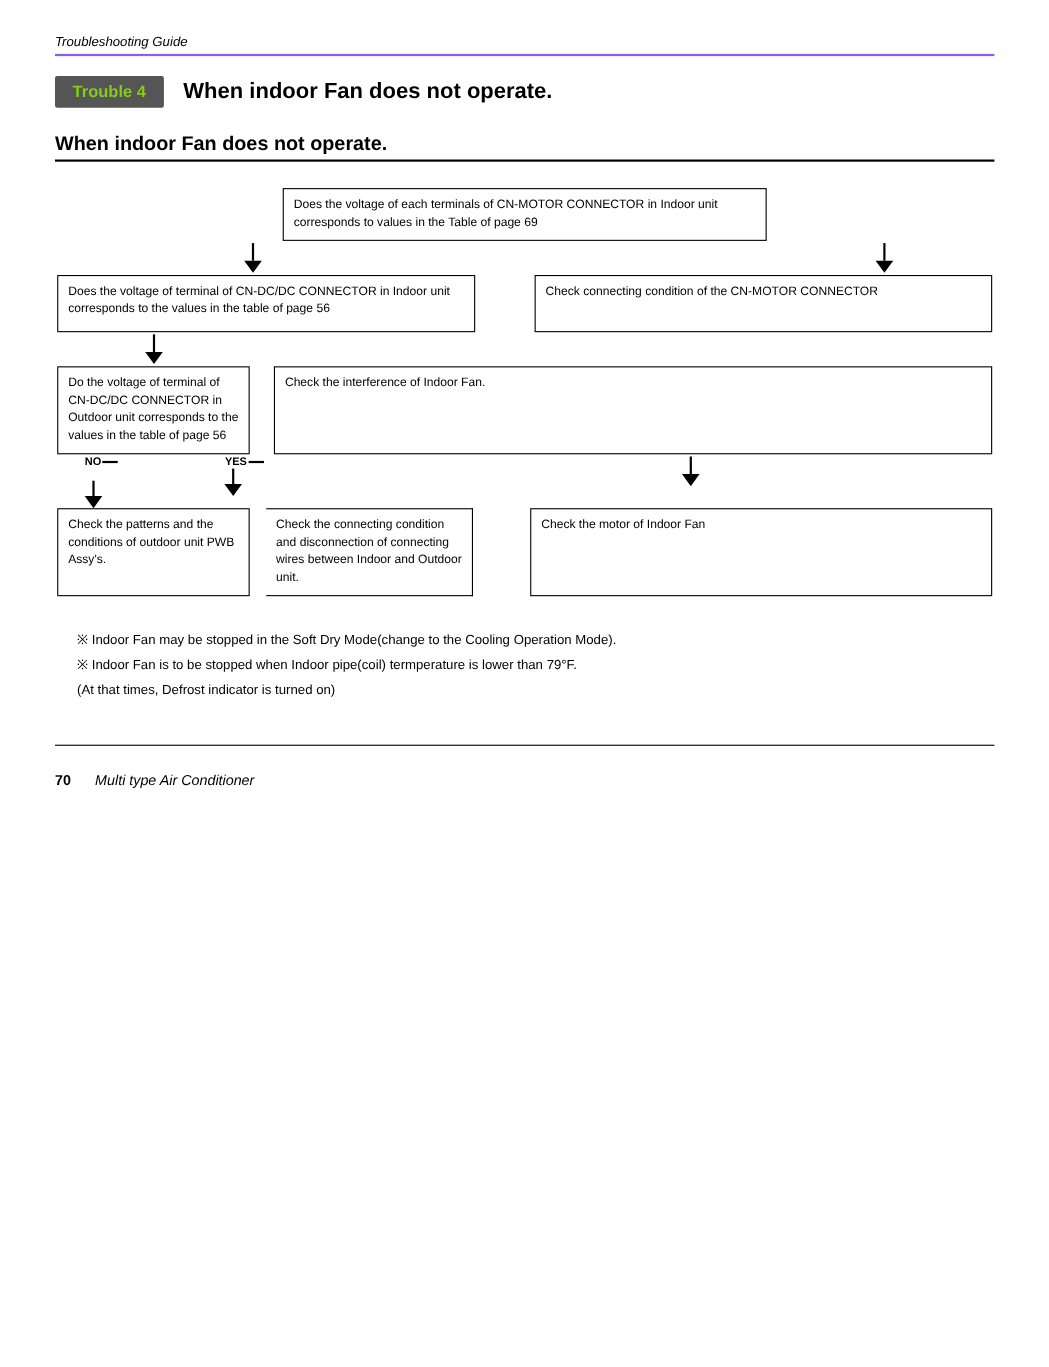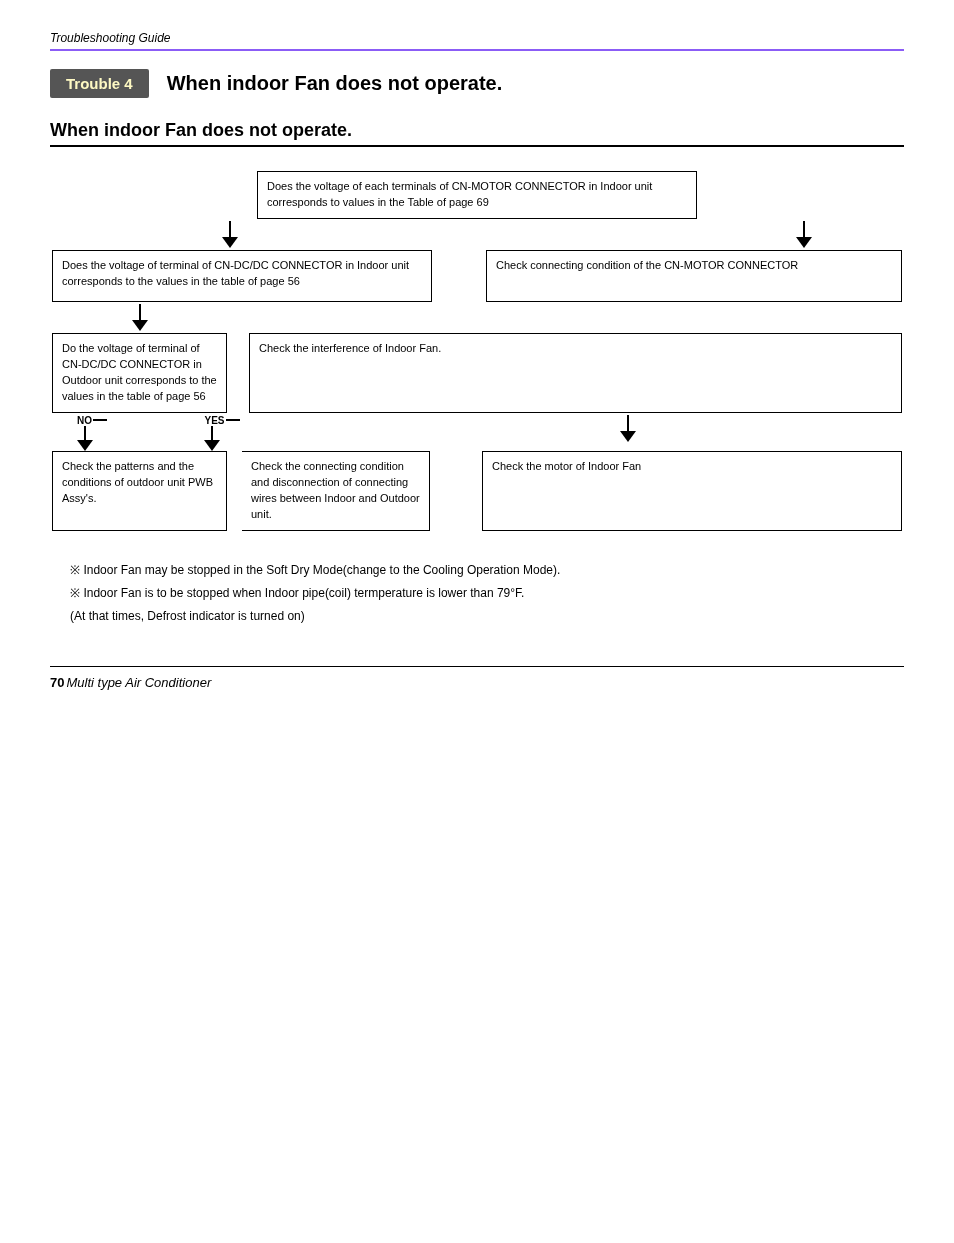--- a/index.html
+++ b/index.html
@@ -24,21 +24,21 @@
       font-style: italic;
       font-size: 12px;
     }
     .trouble-banner {
       display: flex;
       align-items: center;
       margin-bottom: 22px;
     }
     .trouble-badge {
       background: #555;
-      color: #fef9c3;
+      color: #84cc16;
       font-weight: bold;
       font-size: 15px;
       padding: 6px 16px;
       margin-right: 18px;
       border-radius: 2px;
     }
     .trouble-subtitle {
       font-size: 20px;
       font-weight: bold;
     }
@@ -49,25 +49,25 @@
       border-bottom: 2px solid #000;
       padding-bottom: 4px;
     }
     .note-text {
       font-size: 12px;
       line-height: 1.6;
       margin-bottom: 4px;
     }
     .footer-line {
       border-top: 1px solid #000;
-      padding-top: 8px;
+      padding-top: 24px;
       margin-top: 40px;
       display: flex;
       align-items: flex-end;
-      gap: 2px;
+      gap: 22px;
     }
     .footer-page {
       font-weight: bold;
       font-size: 13px;
     }
     .footer-doc {
       font-style: italic;
       font-size: 13px;
     }
 
@@ -163,21 +163,21 @@
       <div class="fc-box" style="width:175px; min-height:80px;">Do the voltage of terminal of CN-DC/DC CONNECTOR in Outdoor unit corresponds to the values in the table of page 56</div>
 
       <div style="width:22px;"></div>
 
       <div class="fc-box" style="flex:1; min-height:80px;">Check the interference of Indoor Fan.</div>
     </div>
 
     <div style="display:flex; margin:0;">
 
       <div style="width:80px; display:flex; justify-content:center; align-items:flex-start;">
-        <div style="display:flex; flex-direction:column; align-items:flex-start; padding-top:2px;">
+        <div style="display:flex; flex-direction:column; align-items:flex-start; padding-top:2px;gap:11px;">
           <div style="display:flex; align-items:center;">
             <span class="arr-label">NO</span>
             <div style="height:2px; width:14px; background:#000; margin-left:1px;"></div>
           </div>
           <div style="margin-left:0; display:flex; flex-direction:column; align-items:center;">
             <div class="arr-shaft" style="height:14px;"></div>
             <div class="arr-head-down"></div>
           </div>
         </div>
       </div>

